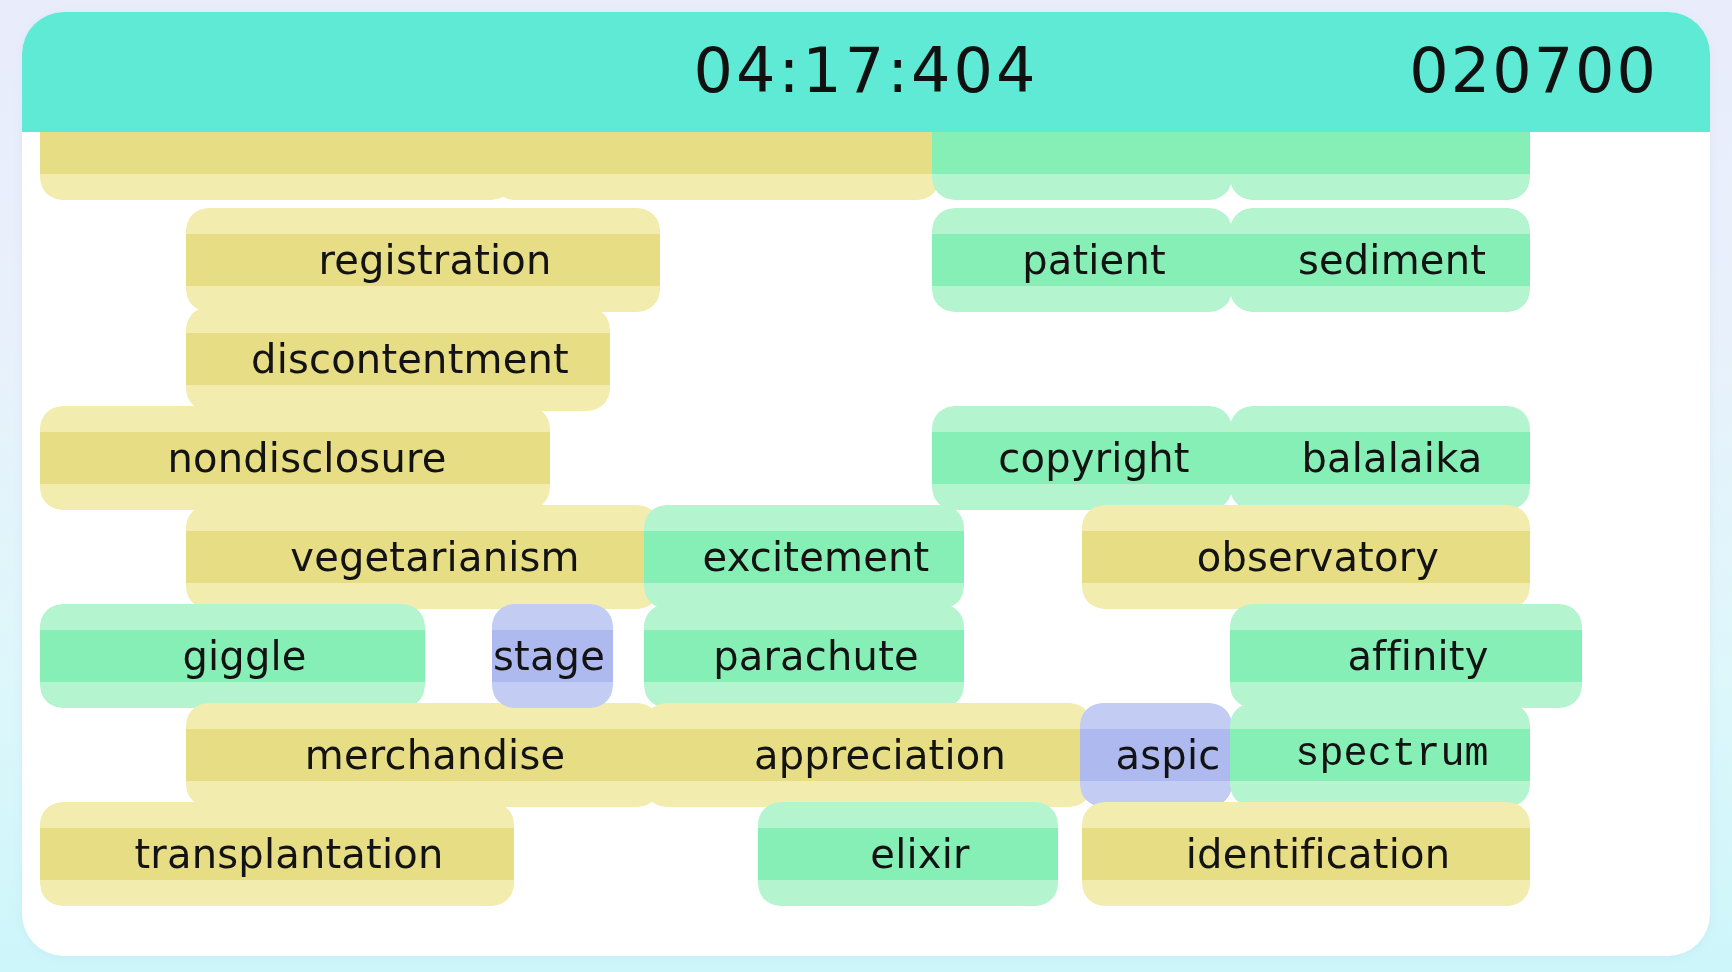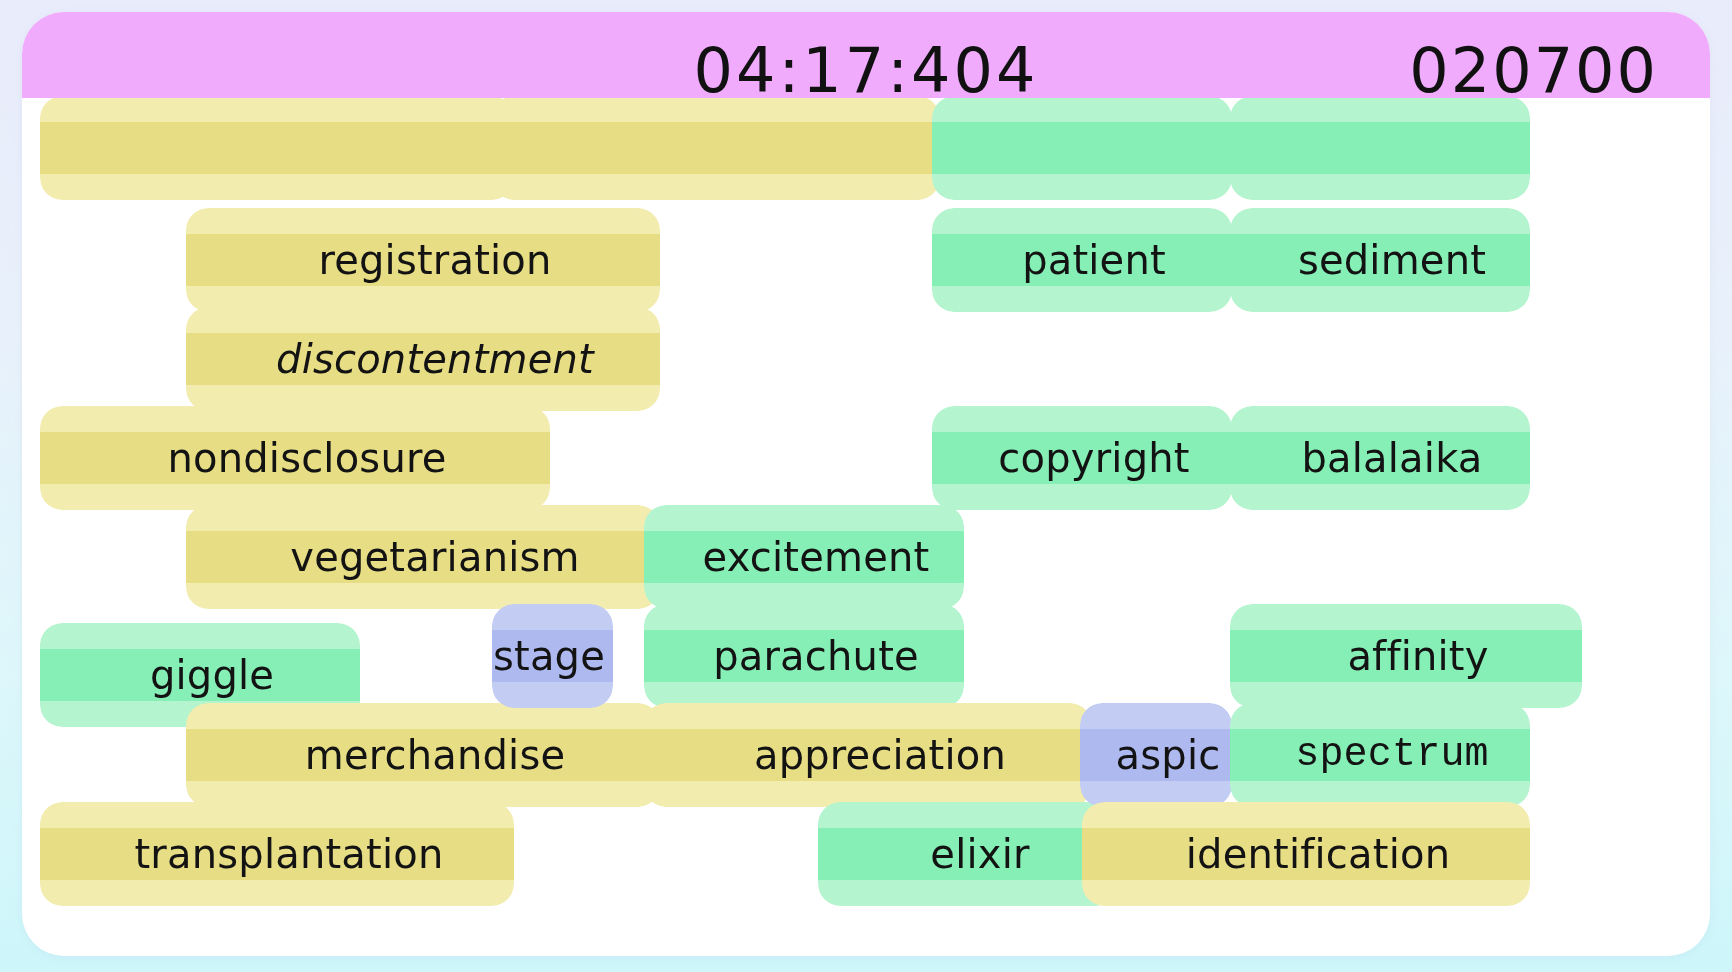--- a/index.html
+++ b/index.html
@@ -18,23 +18,23 @@
     position:relative;
     width:1688px;height:944px;
     background:#ffffff;
     border-radius:42px;
     overflow:hidden;
     box-shadow:0 2px 10px rgba(120,130,180,0.08);
   }
 
   
   .hud{
-    position:absolute;left:0;top:0;width:100%;height:86px;
+    position:absolute;left:0;top:0;width:100%;height:120px;
     z-index:40;
-    background:#f0abfc;
+    background:#5eead4;
     pointer-events:none;
   }
   .hud-timer{
     position:absolute;left:0;right:0;top:24px;
     text-align:center;
     font-size:62px;
     line-height:70px;
     letter-spacing:3px;
     color:#111111;
     font-family:"DejaVu Sans", sans-serif;
@@ -94,30 +94,30 @@
 <div class="app-frame">
   <div class="board-card">
 
     <div class="playfield">
         <div class="tile yellow" style="left: 18px; top: 84px; width: 474px; height: 104px;">
           <span class="label"></span>
         </div>
         <div class="tile yellow" style="left: 164px; top: 196px; width: 474px; height: 104px;">
           <span class="label">registration</span>
         </div>
-        <div class="tile yellow" style="left: 164px; top: 295px; width: 474px; height: 104px; font-style: italic;">
+        <div class="tile yellow" style="left: 164px; top: 295px; width: 424px; height: 104px;">
           <span class="label">discontentment</span>
         </div>
         <div class="tile yellow" style="left: 18px; top: 394px; width: 510px; height: 104px;">
           <span class="label">nondisclosure</span>
         </div>
         <div class="tile yellow" style="left: 164px; top: 493px; width: 474px; height: 104px;">
           <span class="label">vegetarianism</span>
         </div>
-        <div class="tile green" style="left: 18px; top: 611px; width: 320px; height: 104px;">
+        <div class="tile green" style="left: 18px; top: 592px; width: 385px; height: 104px;">
           <span class="label">giggle</span>
         </div>
         <div class="tile yellow" style="left: 164px; top: 691px; width: 474px; height: 104px;">
           <span class="label">merchandise</span>
         </div>
         <div class="tile yellow" style="left: 18px; top: 790px; width: 474px; height: 104px;">
           <span class="label">transplantation</span>
         </div>
         <div class="tile yellow" style="left: 470px; top: 84px; width: 448px; height: 104px;">
           <span class="label"></span>
@@ -127,21 +127,21 @@
         </div>
         <div class="tile blue" style="left: 470px; top: 592px; width: 121px; height: 104px; justify-content: flex-end;">
           <span class="label">stage</span>
         </div>
         <div class="tile green" style="left: 622px; top: 592px; width: 320px; height: 104px;">
           <span class="label">parachute</span>
         </div>
         <div class="tile yellow" style="left: 622px; top: 691px; width: 448px; height: 104px;">
           <span class="label">appreciation</span>
         </div>
-        <div class="tile green" style="left: 796px; top: 790px; width: 300px; height: 104px;">
+        <div class="tile green" style="left: 736px; top: 790px; width: 300px; height: 104px;">
           <span class="label">elixir</span>
         </div>
         <div class="tile green" style="left: 910px; top: 84px; width: 300px; height: 104px;">
           <span class="label"></span>
         </div>
         <div class="tile green" style="left: 910px; top: 196px; width: 300px; height: 104px;">
           <span class="label">patient</span>
         </div>
         <div class="tile green" style="left: 910px; top: 394px; width: 300px; height: 104px;">
           <span class="label">copyright</span>
@@ -151,20 +151,23 @@
         </div>
         <div class="tile green" style="left: 1208px; top: 84px; width: 300px; height: 104px;">
           <span class="label"></span>
         </div>
         <div class="tile green" style="left: 1208px; top: 196px; width: 300px; height: 104px;">
           <span class="label">sediment</span>
         </div>
         <div class="tile green" style="left: 1208px; top: 394px; width: 300px; height: 104px;">
           <span class="label">balalaika</span>
         </div>
+        <div class="tile yellow" style="left: 1060px; top: 493px; width: 448px; height: 104px;">
+          <span class="label">observatory</span>
+        </div>
         <div class="tile green" style="left: 1208px; top: 592px; width: 352px; height: 104px;">
           <span class="label">affinity</span>
         </div>
         <div class="tile green" style="left: 1208px; top: 691px; width: 300px; height: 104px; font-family: Liberation Mono, monospace;">
           <span class="label">spectrum</span>
         </div>
         <div class="tile yellow" style="left: 1060px; top: 790px; width: 448px; height: 104px;">
           <span class="label">identification</span>
         </div>
       </div>

